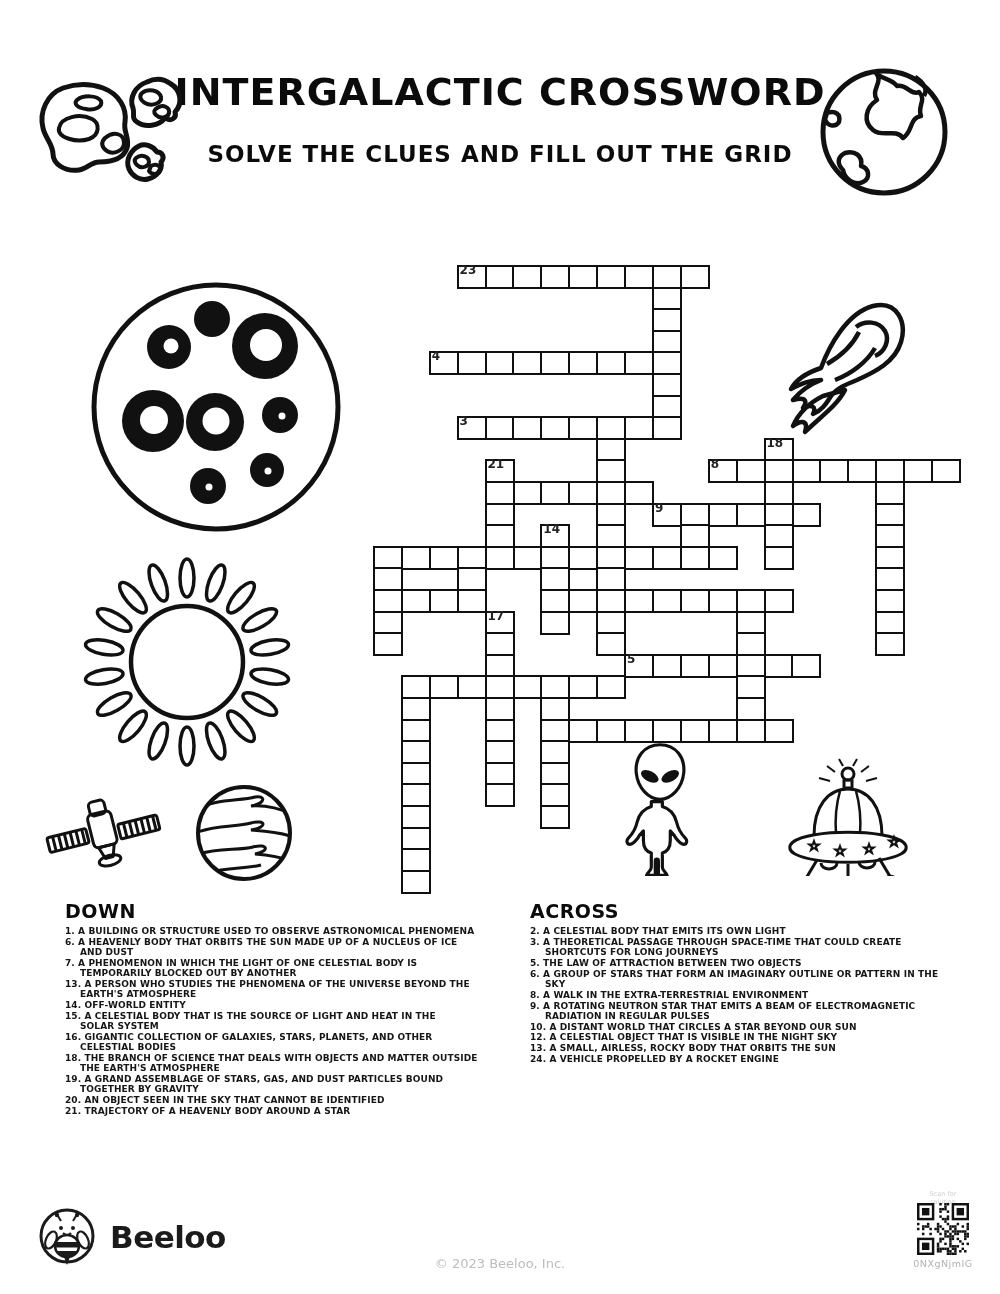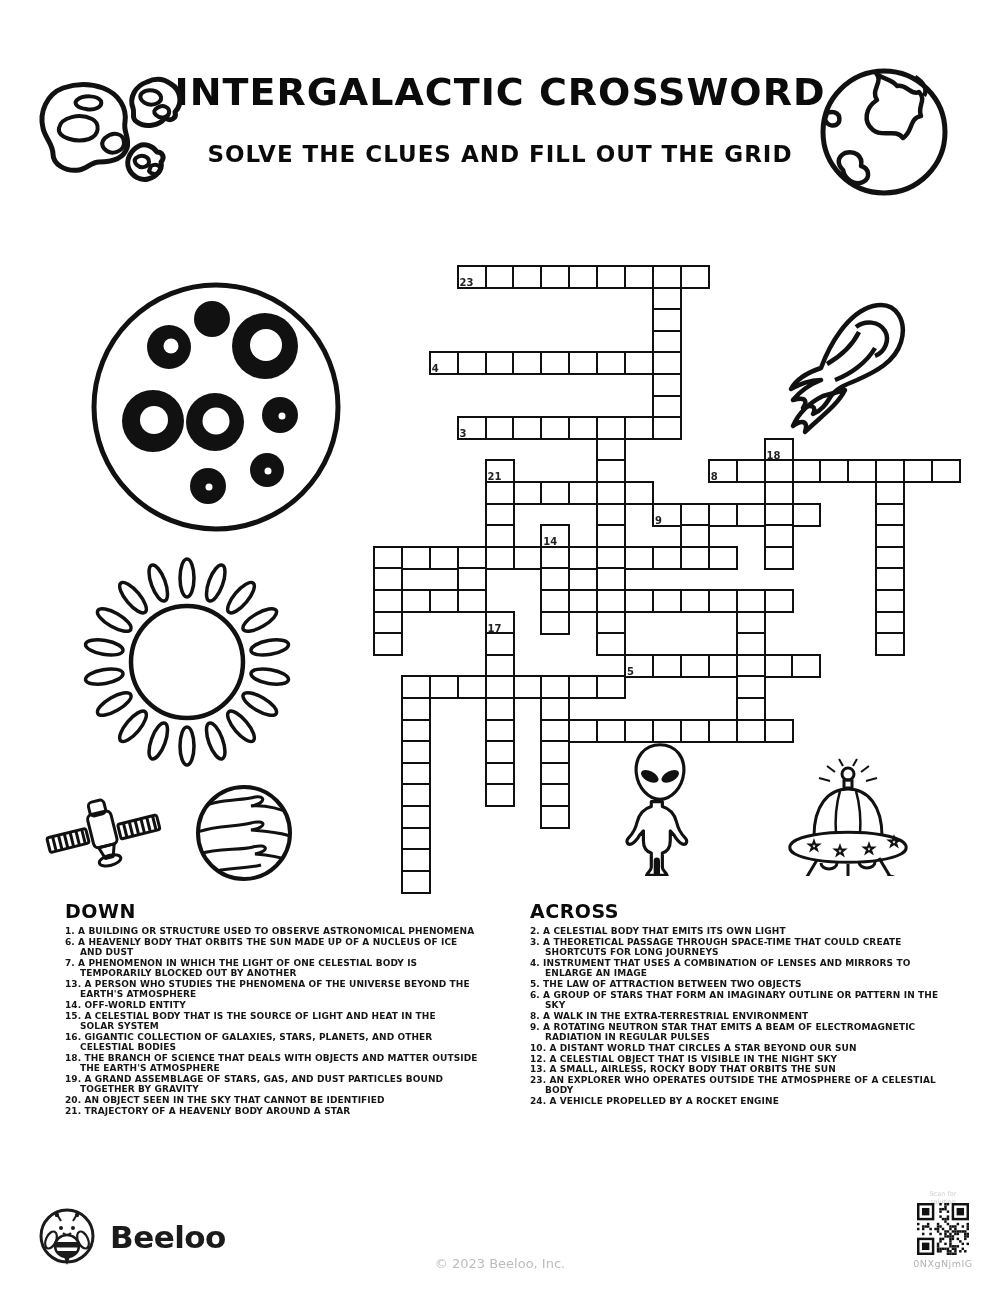--- a/index.html
+++ b/index.html
@@ -19,21 +19,21 @@
     font-size:23px;font-weight:bold;letter-spacing:1px;color:#0b0b0b;
   }
   
   #grid{left:0;top:0;width:1000px;height:1294px;}
   .cell{
     position:absolute;width:30px;height:24px;box-sizing:border-box;
     border:2px solid #101010;background:#fff;
   }
   .cell .num{
     position:absolute;left:1px;top:0px;
-    font-size:10px;font-weight:bold;color:#222;line-height:7px;margin-top:12px;
+    font-size:12px;font-weight:bold;color:#222;line-height:7px;
   }
   
   .clue-col{width:440px;}
   .clue-head{font-size:19px;font-weight:bold;letter-spacing:.5px;margin:0 0 4px 0;color:#0b0b0b;}
   .clue{
     font-size:9px;font-weight:bold;line-height:10.3px;letter-spacing:.1px;color:#161616;
     padding-left:15px;text-indent:-15px;white-space:pre-line;margin:0 0 .5px 0;
   }
   
   .wordmark{font-size:31px;font-weight:bold;letter-spacing:-.5px;color:#1b1b1b;}
@@ -476,33 +476,29 @@
       <div class="clue">20. AN OBJECT SEEN IN THE SKY THAT CANNOT BE IDENTIFIED</div>
       <div class="clue">21. TRAJECTORY OF A HEAVENLY BODY AROUND A STAR</div>
     </div>
 </div>
 <div class="abs clue-col" style="left:530px;top:900px;width:450px">
   <div class="clue-head">ACROSS</div>
   <div id="across-clues">
       <div class="clue">2. A CELESTIAL BODY THAT EMITS ITS OWN LIGHT</div>
       <div class="clue">3. A THEORETICAL PASSAGE THROUGH SPACE-TIME THAT COULD CREATE
 SHORTCUTS FOR LONG JOURNEYS</div>
-      <div class="clue">4. INSTRUMENT THAT USES A COMBINATION OF LENSES AND MIRRORS TO
-ENLARGE AN IMAGE</div>
       <div class="clue">5. THE LAW OF ATTRACTION BETWEEN TWO OBJECTS</div>
       <div class="clue">6. A GROUP OF STARS THAT FORM AN IMAGINARY OUTLINE OR PATTERN IN THE
 SKY</div>
       <div class="clue">8. A WALK IN THE EXTRA-TERRESTRIAL ENVIRONMENT</div>
       <div class="clue">9. A ROTATING NEUTRON STAR THAT EMITS A BEAM OF ELECTROMAGNETIC
 RADIATION IN REGULAR PULSES</div>
       <div class="clue">10. A DISTANT WORLD THAT CIRCLES A STAR BEYOND OUR SUN</div>
       <div class="clue">12. A CELESTIAL OBJECT THAT IS VISIBLE IN THE NIGHT SKY</div>
       <div class="clue">13. A SMALL, AIRLESS, ROCKY BODY THAT ORBITS THE SUN</div>
-      <div class="clue">23. AN EXPLORER WHO OPERATES OUTSIDE THE ATMOSPHERE OF A CELESTIAL
-BODY</div>
       <div class="clue">24. A VEHICLE PROPELLED BY A ROCKET ENGINE</div>
     </div>
 </div>
 
 <div class="abs" style="left:38px;top:1206px;display:flex;align-items:center;gap:12px;">
   <svg width="60" height="62" viewBox="0 0 60 62">
     <circle cx="29" cy="30" r="26" fill="#fff" stroke="#1b1b1b" stroke-width="3"></circle>
     <line x1="23" y1="15" x2="20" y2="10" stroke="#1b1b1b" stroke-width="2"></line>
     <line x1="35" y1="15" x2="38" y2="10" stroke="#1b1b1b" stroke-width="2"></line>
     <circle cx="19" cy="9" r="2.2" fill="#1b1b1b"></circle>

